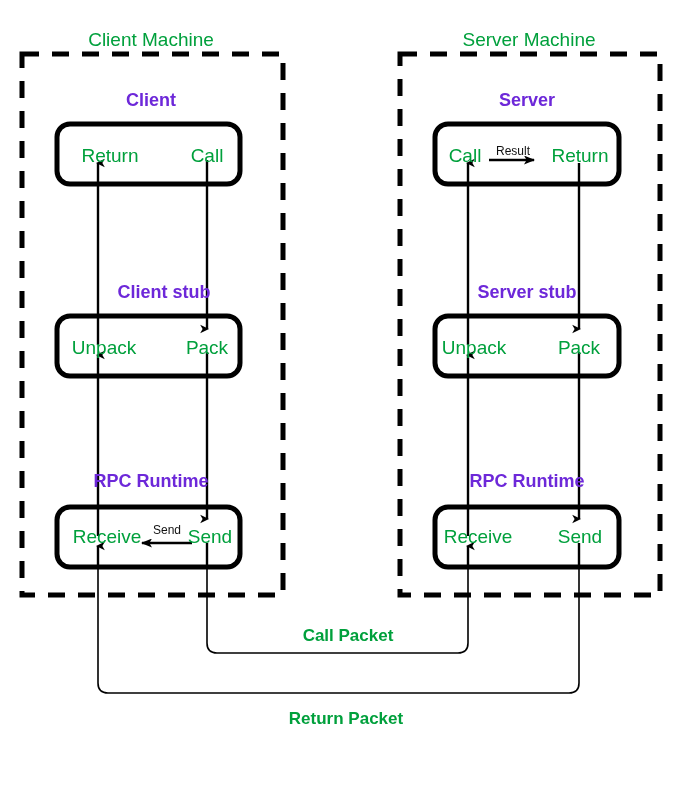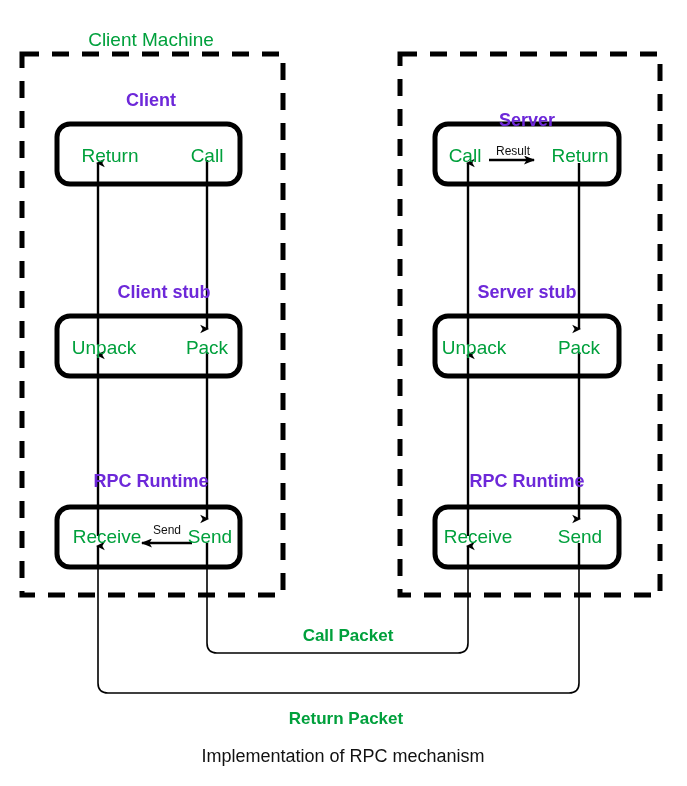--- a/index.html
+++ b/index.html
@@ -139,26 +139,27 @@
     <line x1="468" y1="184" x2="468" y2="163" stroke="#000000" stroke-width="2.4" marker-end="url(#arrowUp)"></line>
     <line x1="468" y1="376" x2="468" y2="355" stroke="#000000" stroke-width="2.4" marker-end="url(#arrowUp)"></line>
     <line x1="468" y1="345" x2="468" y2="316" stroke="#000000" stroke-width="2.4"></line>
     <line x1="468" y1="567" x2="468" y2="546" stroke="#000000" stroke-width="2.4" marker-end="url(#arrowUp)"></line>
     <line x1="468" y1="536" x2="468" y2="507" stroke="#000000" stroke-width="2.4"></line>
 
     <line x1="489" y1="160" x2="534" y2="160" stroke="#000000" stroke-width="2.4" marker-end="url(#arrowSide)"></line>
   </svg>
 
   <div class="lbl machine-title ctr" style="left:151px; top:30px;">Client Machine</div>
+  <div class="lbl machine-title ctr" style="left:529px; top:30px;">Server Machine</div>
 
   <div class="lbl layer-title ctr" style="left:151px; top:91px;">Client</div>
   <div class="lbl layer-title ctr" style="left:164px; top:283px;">Client stub</div>
   <div class="lbl layer-title ctr" style="left:151px; top:472px;">RPC Runtime</div>
 
-  <div class="lbl layer-title ctr" style="left:527px; top:91px;margin-top:20px;">Server</div>
+  <div class="lbl layer-title ctr" style="left:527px; top:91px;">Server</div>
   <div class="lbl layer-title ctr" style="left:527px; top:283px;">Server stub</div>
   <div class="lbl layer-title ctr" style="left:527px; top:472px;">RPC Runtime</div>
 
   <div class="lbl box-label ctr" style="left:110px; top:146px;">Return</div>
   <div class="lbl box-label ctr" style="left:207px; top:146px;">Call</div>
 
   <div class="lbl box-label ctr" style="left:104px; top:338px;">Unpack</div>
   <div class="lbl box-label ctr" style="left:207px; top:338px;">Pack</div>
 
   <div class="lbl box-label ctr" style="left:107px; top:527px;">Receive</div>
@@ -171,15 +172,14 @@
 
   <div class="lbl box-label ctr" style="left:474px; top:338px;">Unpack</div>
   <div class="lbl box-label ctr" style="left:579px; top:338px;">Pack</div>
 
   <div class="lbl box-label ctr" style="left:478px; top:527px;">Receive</div>
   <div class="lbl box-label ctr" style="left:580px; top:527px;">Send</div>
 
   <div class="lbl packet-label ctr" style="left:348px; top:627px;">Call Packet</div>
   <div class="lbl packet-label ctr" style="left:346px; top:710px;">Return Packet</div>
 
-  <div class="lbl caption ctr" style="left:343px; top:747px;">Implementation of RPC mechanism</div>
 
 </div>
 
 </body></html>

